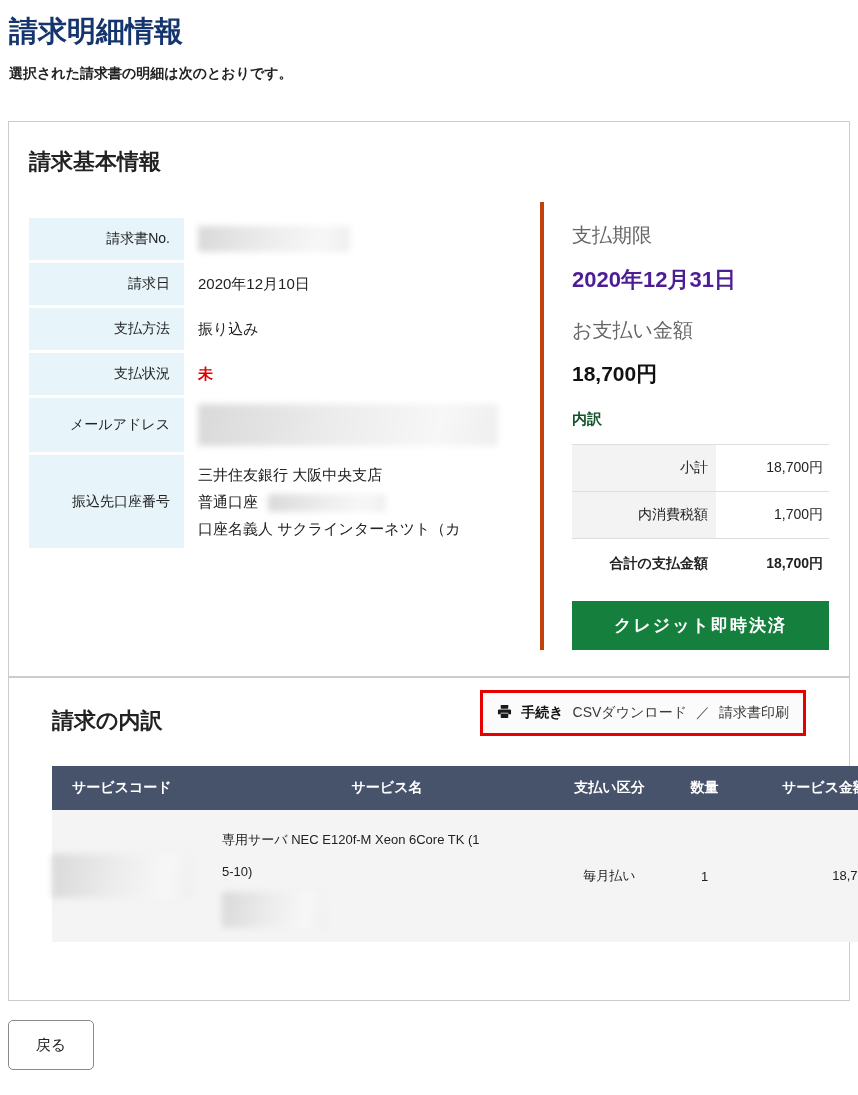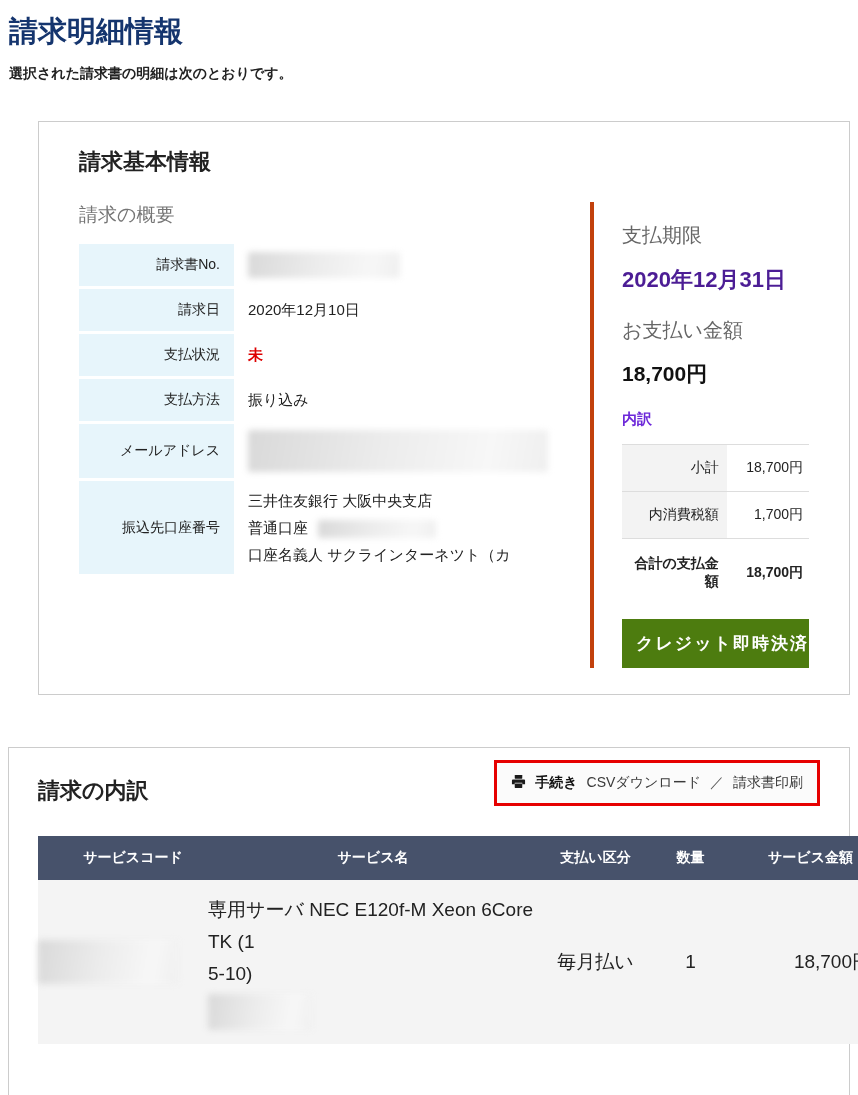--- a/index.html
+++ b/index.html
@@ -9,22 +9,22 @@
     color:#222;-webkit-font-smoothing:antialiased;
   }
   .wrap{padding:0 8px;}
 
   
   .page-title{margin:14px 0 8px 1px;font-size:29px;font-weight:bold;color:#15356e;line-height:1.2;}
   .page-sub{margin:16px 0 0 1px;font-size:14px;font-weight:bold;color:#222;}
 
   
   .card{border:1px solid #ccc;background:#fff;}
-  .card1{margin-top:38px;padding:26px 40px 26px;margin-left:30px;}
-  .card2{margin-top:52px;padding:12px 29px 58px;}
+  .card1{margin-top:38px;padding:26px 20px 26px;}
+  .card2{padding:12px 43px 58px;}
   .card-h2{margin:0;font-size:22px;font-weight:bold;color:#222;line-height:1.3;}
 
   
   .split{display:flex;align-items:stretch;margin-top:26px;}
   .col-left{width:511px;flex:none;padding-right:28px;box-sizing:border-box;}
   .col-right{flex:1;border-left:4px solid #c2410c;padding-left:28px;min-width:0;}
 
   .h3-gray{margin:0;font-size:19px;font-weight:normal;color:#757575;}
 
   
@@ -43,55 +43,55 @@
     display:inline-block;vertical-align:middle;border-radius:2px;
     background:linear-gradient(100deg,#d9d9d9 0%,#ececec 45%,#f7f7f7 80%,#efefef 100%);
     filter:blur(3px);
   }
 
   
   .pay-label{font-size:20px;color:#666;margin:20px 0 0;}
   .pay-label.first{margin-top:20px;}
   .pay-deadline{font-size:22px;font-weight:bold;color:#4c1d95;margin-top:16px;}
   .pay-amount{font-size:21px;font-weight:bold;color:#111;margin-top:16px;}
-  .bd-head{font-size:15px;font-weight:bold;color:#6d28d9;margin-top:22px;}
+  .bd-head{font-size:15px;font-weight:bold;color:#14532d;margin-top:22px;}
   table.breakdown{width:100%;border-collapse:collapse;margin-top:8px;border-top:1px solid #ddd;}
   table.breakdown td{border-bottom:1px solid #ddd;font-size:14px;padding:14px 8px;text-align:right;}
   table.breakdown td.lbl{background:#f3f3f3;width:56%;padding-left:12px;}
   table.breakdown td.val{text-align:right;padding-right:6px;}
   table.breakdown tr.total td{font-weight:bold;background:none;border-bottom:none;padding-top:16px;}
   .credit-btn{
     display:block;width:100%;margin-top:14px;padding:13px 0;
-    background:#4d7c0f;color:#fff;border:none;cursor:pointer;
-    font-family:inherit;font-size:17px;font-weight:bold;letter-spacing:2px;text-align:right;
+    background:#15803d;color:#fff;border:none;cursor:pointer;
+    font-family:inherit;font-size:17px;font-weight:bold;letter-spacing:2px;
   }
 
   
   .detail-head{display:flex;justify-content:space-between;align-items:flex-start;}
   .detail-head .card-h2{margin-top:17px;}
   .annotate{
     border:3px solid #e60000;background:#fbfbfb;
     display:flex;align-items:flex-start;gap:9px;
     padding:11px 14px;font-size:14px;color:#3a3a3a;white-space:nowrap;
   }
   .annotate .proc{font-weight:bold;color:#111;}
   .annotate .sep{color:#555;}
   .annotate a{color:#3a3a3a;text-decoration:none;cursor:pointer;}
 
   table.detail{width:100%;border-collapse:collapse;margin-top:30px;table-layout:fixed;}
   table.detail th{
     background:#47526b;color:#fff;font-size:14px;font-weight:bold;
     padding:13px 0;text-align:center;
   }
-  table.detail th.c-code{width:150px;text-align:center;padding-left:20px;font-family:Liberation Serif, serif;}
+  table.detail th.c-code{width:150px;text-align:left;padding-left:20px;font-family:Liberation Serif, serif;}
   table.detail th.c-name{width:330px;}
   table.detail th.c-pay{width:115px;}
   table.detail th.c-qty{width:75px;}
   table.detail th.c-amt{width:125px;text-align:right;padding-right:18px;}
-  table.detail td{background:#f4f4f4;vertical-align:middle;font-size:19px;padding:14px 0;}
+  table.detail td{background:#f4f4f4;vertical-align:middle;font-size:13px;padding:14px 0;}
   td.cell-code{padding-left:3px;}
   td.cell-name{text-align:left;line-height:32px;}
   td.cell-pay,td.cell-qty{text-align:center;}
   td.cell-amt{text-align:right;padding-right:18px;}
 
   
   .back-btn{
     margin:19px 0 0 0;display:inline-block;width:86px;height:50px;
     background:#fff;border:1px solid #8a8a8a;border-radius:5px;cursor:pointer;
     font-family:inherit;font-size:15px;color:#222;
@@ -107,41 +107,40 @@
   <h1 class="page-title">請求明細情報</h1>
   <p class="page-sub">選択された請求書の明細は次のとおりです。</p>
 
   
   <section class="card card1">
     <h2 class="card-h2">請求基本情報</h2>
 
     <div class="split">
 
       <div class="col-left">
-        <h3 class="h3-gray">請求の概要</h3>
 
         <table class="summary">
           <tbody>
             <tr>
               <td class="lbl">請求書No.</td>
               <td class="val">
                 <span class="redact" style="width:152px;height:26px;"></span>
               </td>
             </tr>
             <tr>
               <td class="lbl">請求日</td>
               <td class="val">2020年12月10日</td>
             </tr>
             <tr>
+              <td class="lbl">支払方法</td>
+              <td class="val">振り込み</td>
+            </tr>
+            <tr>
               <td class="lbl">支払状況</td>
               <td class="val status-unpaid">未</td>
-            </tr>
-            <tr>
-              <td class="lbl">支払方法</td>
-              <td class="val">振り込み</td>
             </tr>
             <tr>
               <td class="lbl">メールアドレス</td>
               <td class="val">
                 <span class="redact" style="width:300px;height:42px;"></span>
               </td>
             </tr>
             <tr>
               <td class="lbl">振込先口座番号</td>
               <td class="val multiline">

